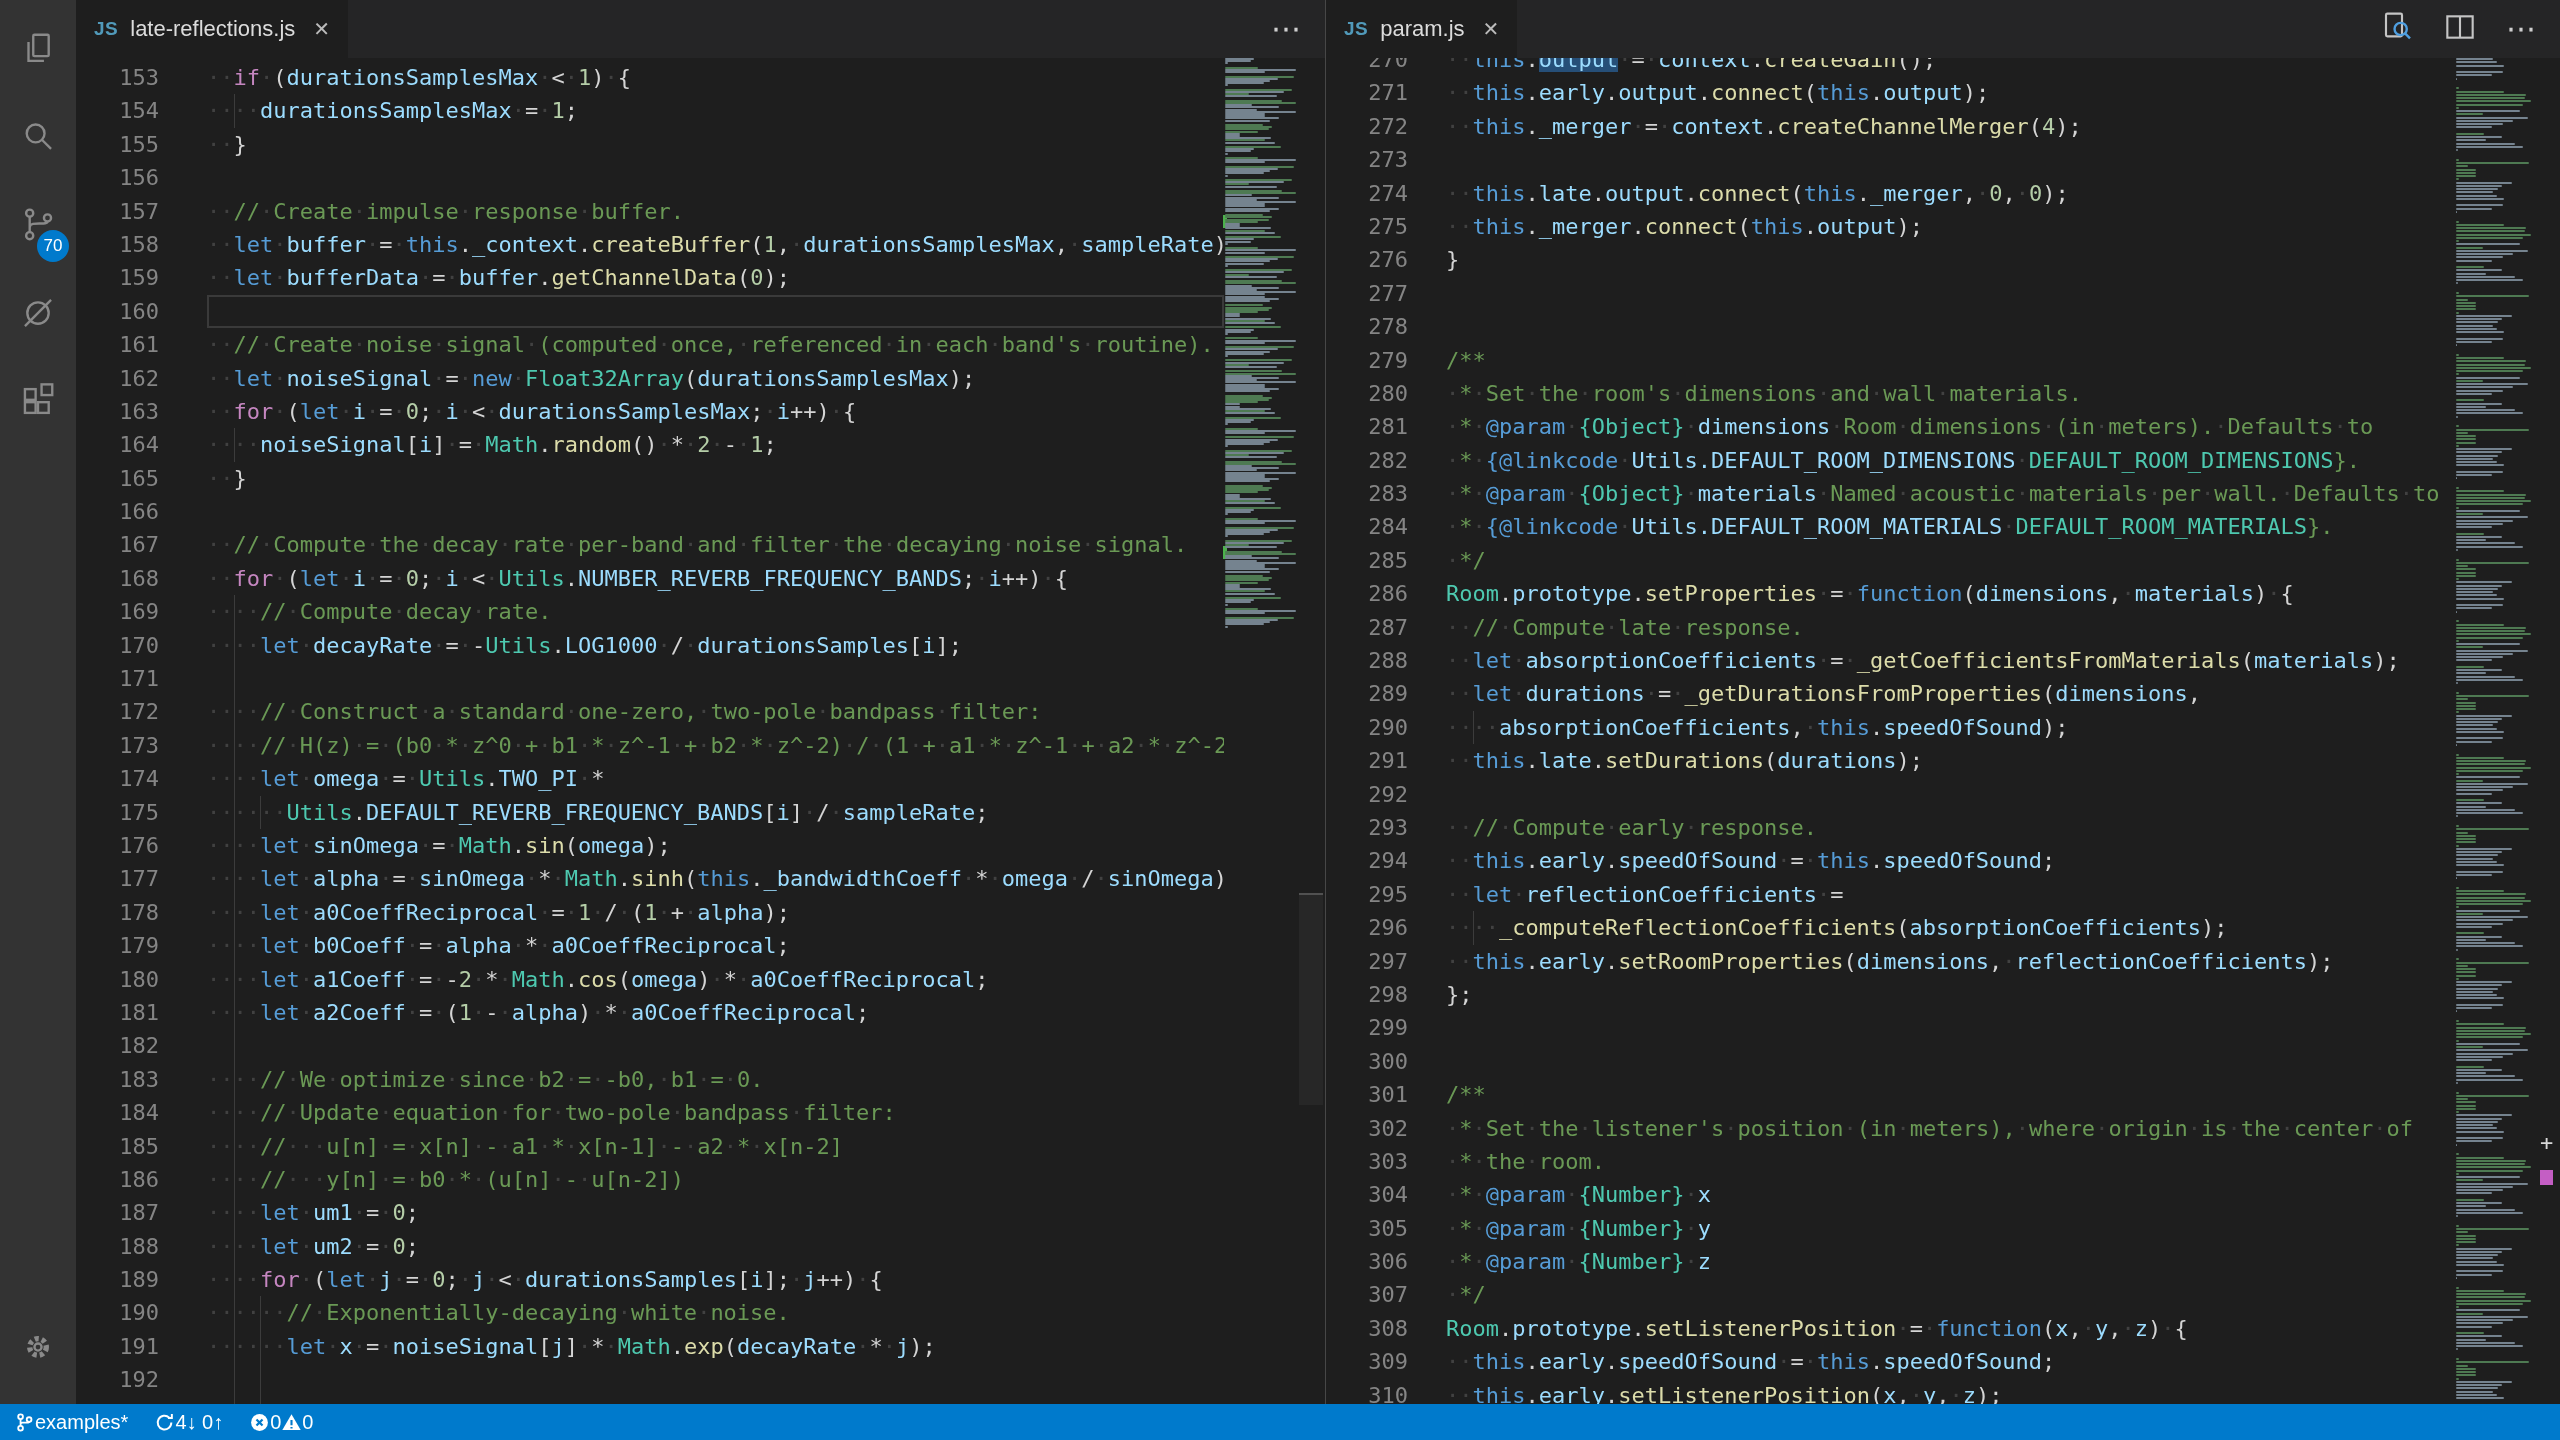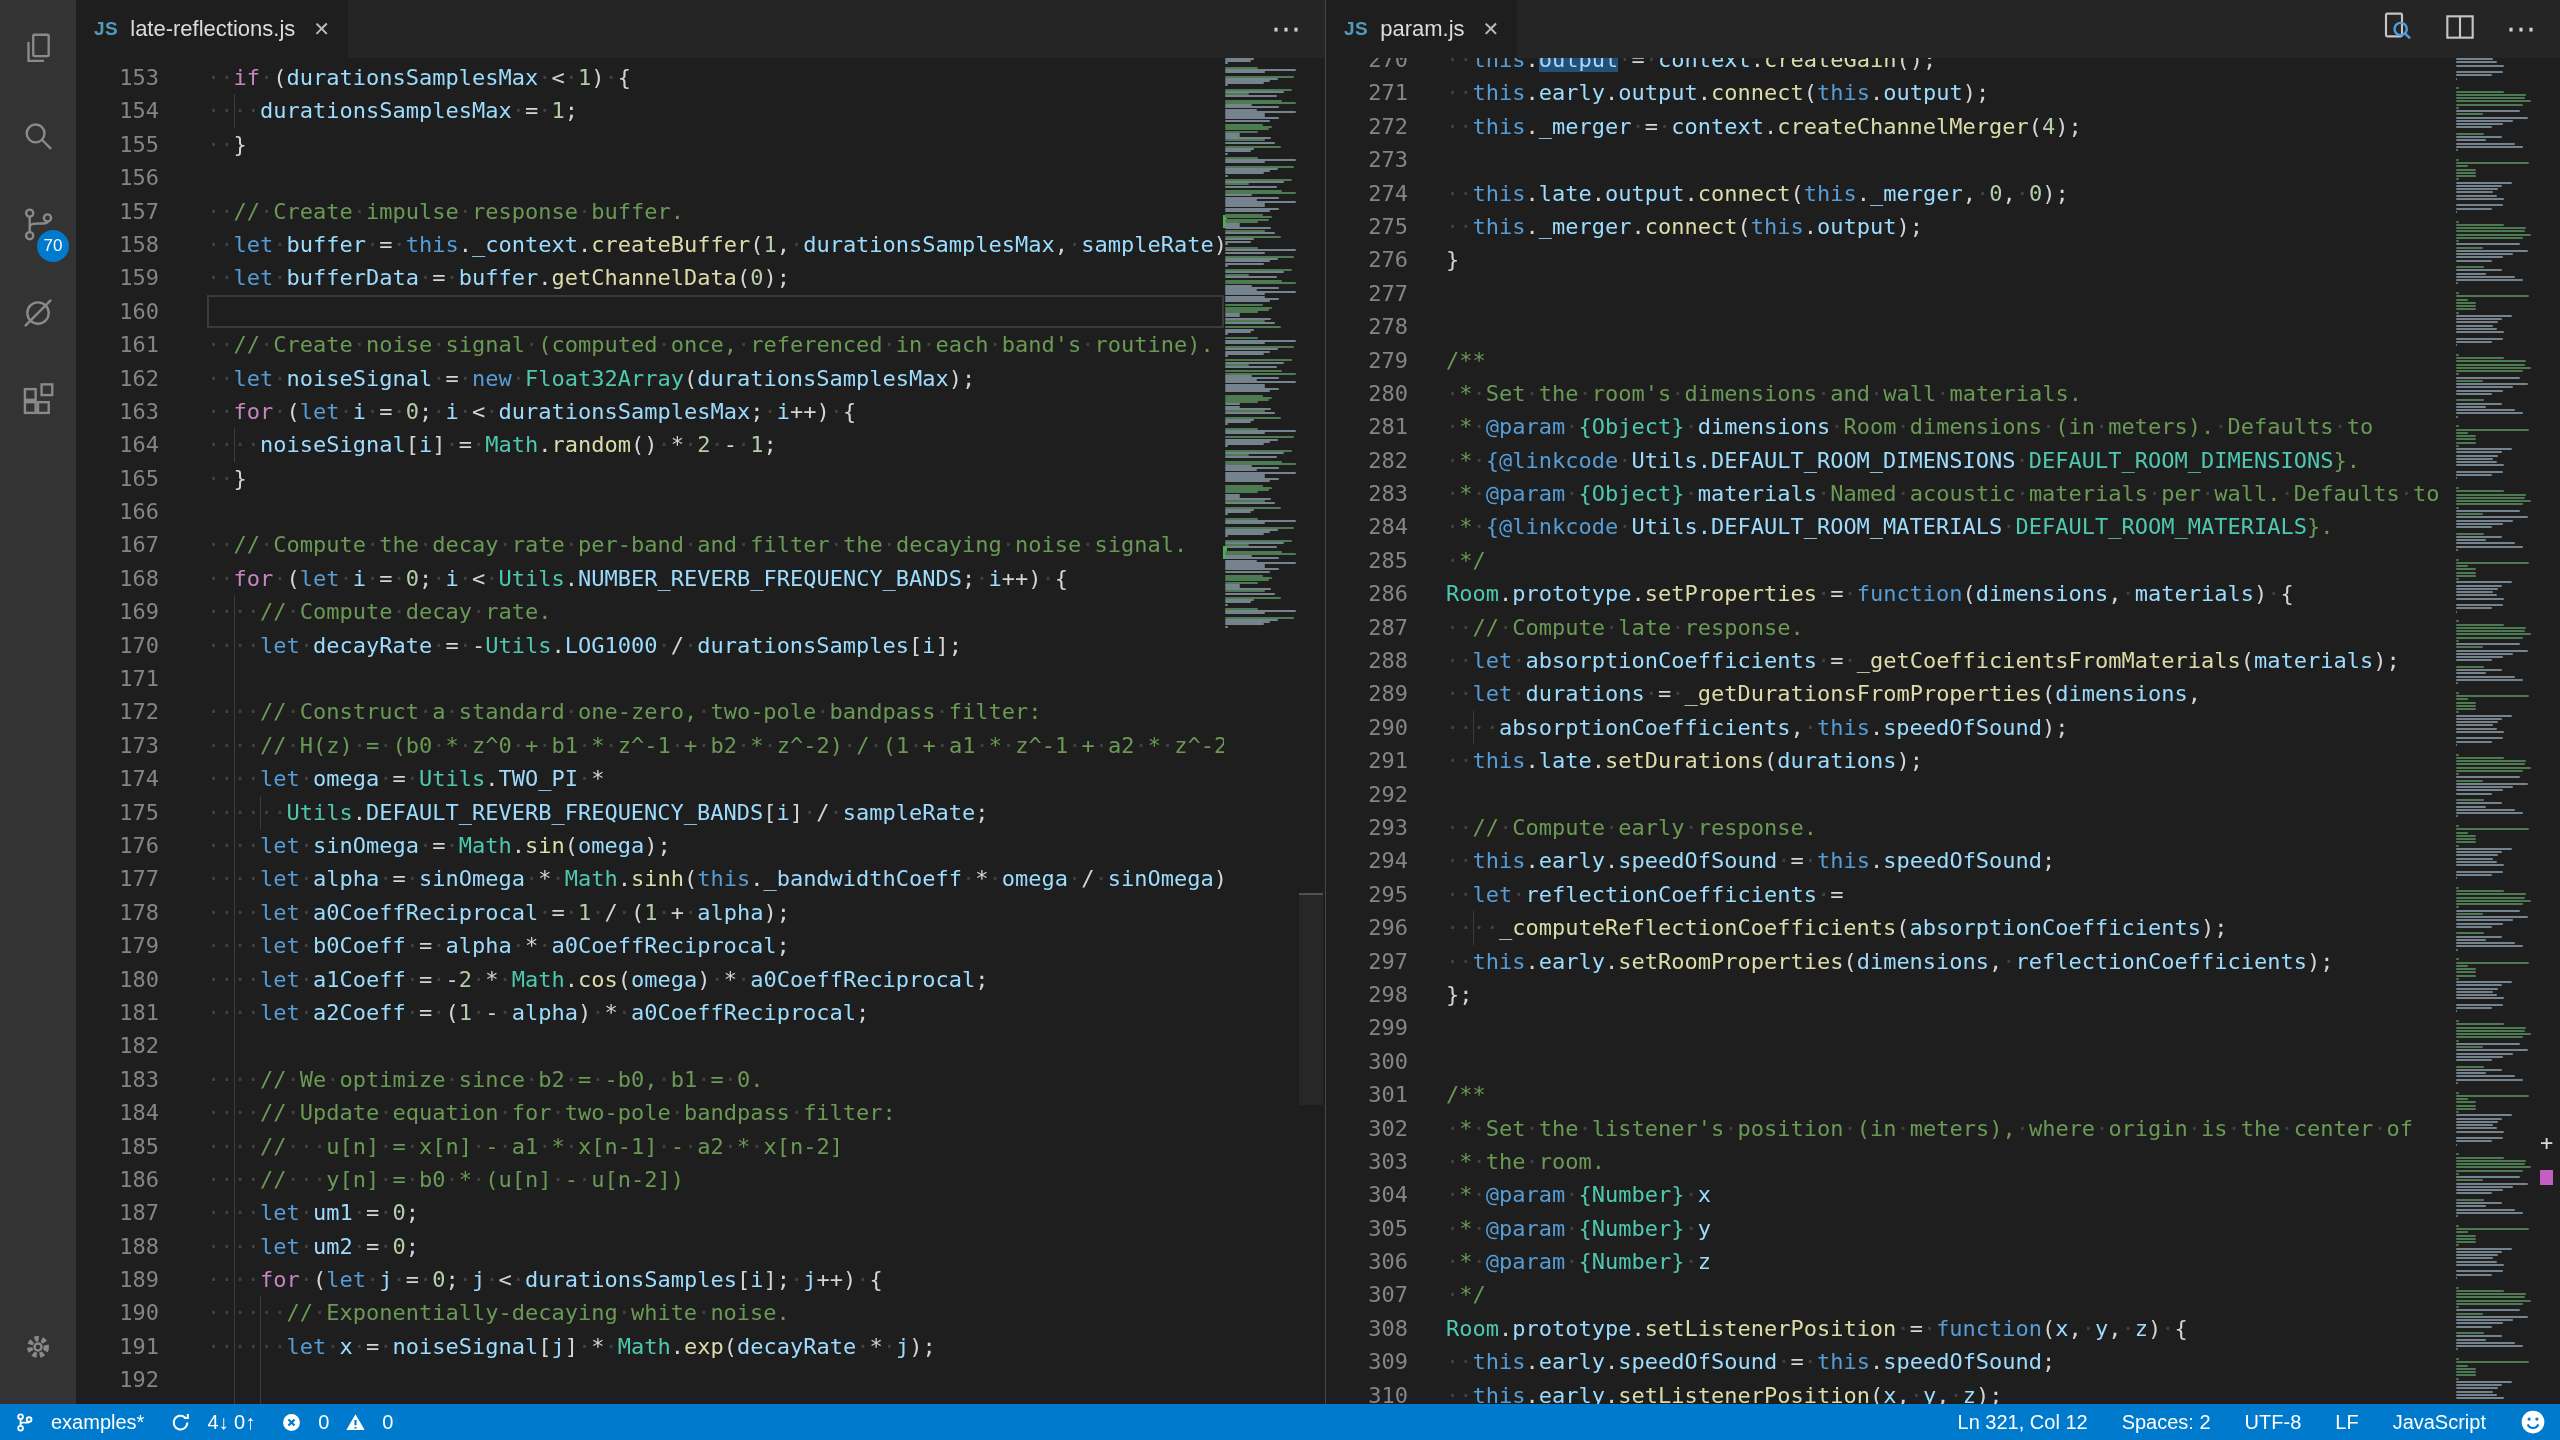--- a/index.html
+++ b/index.html
@@ -64,21 +64,21 @@
   .sb-track{position:absolute;top:0;bottom:0;width:24px;}
   .left .sb-track{left:1223px;}
   .right .sb-track{right:0;}
   .sb-slider{position:absolute;left:0;width:24px;background:rgba(110,110,110,0.12);border-top:2px solid #515151;}
   .ruler-plus{position:absolute;color:#d8d8d8;font-size:22px;line-height:1;font-family:"DejaVu Sans Mono",monospace;}
   .ruler-block{position:absolute;width:13px;height:15px;}
 
   
   .status-bar{height:36px;background:#007acc;color:#ffffff;display:flex;align-items:center;font-size:20px;flex:none;padding:0 14px;}
   .sb-group{display:flex;align-items:center;gap:26px;}
-  .sb-item{display:flex;align-items:center;gap:16px;cursor:pointer;white-space:nowrap;text-align:center;}
+  .sb-item{display:flex;align-items:center;gap:0;cursor:pointer;white-space:nowrap;text-align:center;}
   .sb-item svg{width:21px;height:21px;}
   .sb-right{margin-left:auto;display:flex;align-items:center;gap:34px;}
 </style>
 </head>
 <body>
 
 <div class="app">
   <div class="main">
 
     <div class="activity-bar">
@@ -799,29 +799,14 @@
             <path d="M5.7 5.7 L10.3 10.3 M10.3 5.7 L5.7 10.3" stroke="#007acc" stroke-width="1.7"></path>
           </svg>
         <span>0</span>
         <svg viewBox="0 0 16 16">
             <path d="M8 1.8 L15 13.8 H1 Z" fill="#fff"></path>
             <path d="M8 6 V10 M8 11.4 V12.6" stroke="#007acc" stroke-width="1.6"></path>
           </svg>
         <span>0</span>
       </span>
     </div>
-    <div class="sb-right">
-      <span class="sb-item">Ln 321, Col 12</span>
-      <span class="sb-item">Spaces: 2</span>
-      <span class="sb-item">UTF-8</span>
-      <span class="sb-item">LF</span>
-      <span class="sb-item">JavaScript</span>
-      <span class="sb-item">
-        <svg viewBox="0 0 16 16" style="width:26px;height:26px;">
-            <circle cx="8" cy="8" r="7" fill="#fff"></circle>
-            <circle cx="5.6" cy="6.2" r="1" fill="#007acc"></circle>
-            <circle cx="10.4" cy="6.2" r="1" fill="#007acc"></circle>
-            <path d="M4.8 9.4 a3.4 3.4 0 0 0 6.4 0" fill="none" stroke="#007acc" stroke-width="1.3"></path>
-          </svg>
-      </span>
-    </div>
   </div>
 </div>
 
 </body></html>

